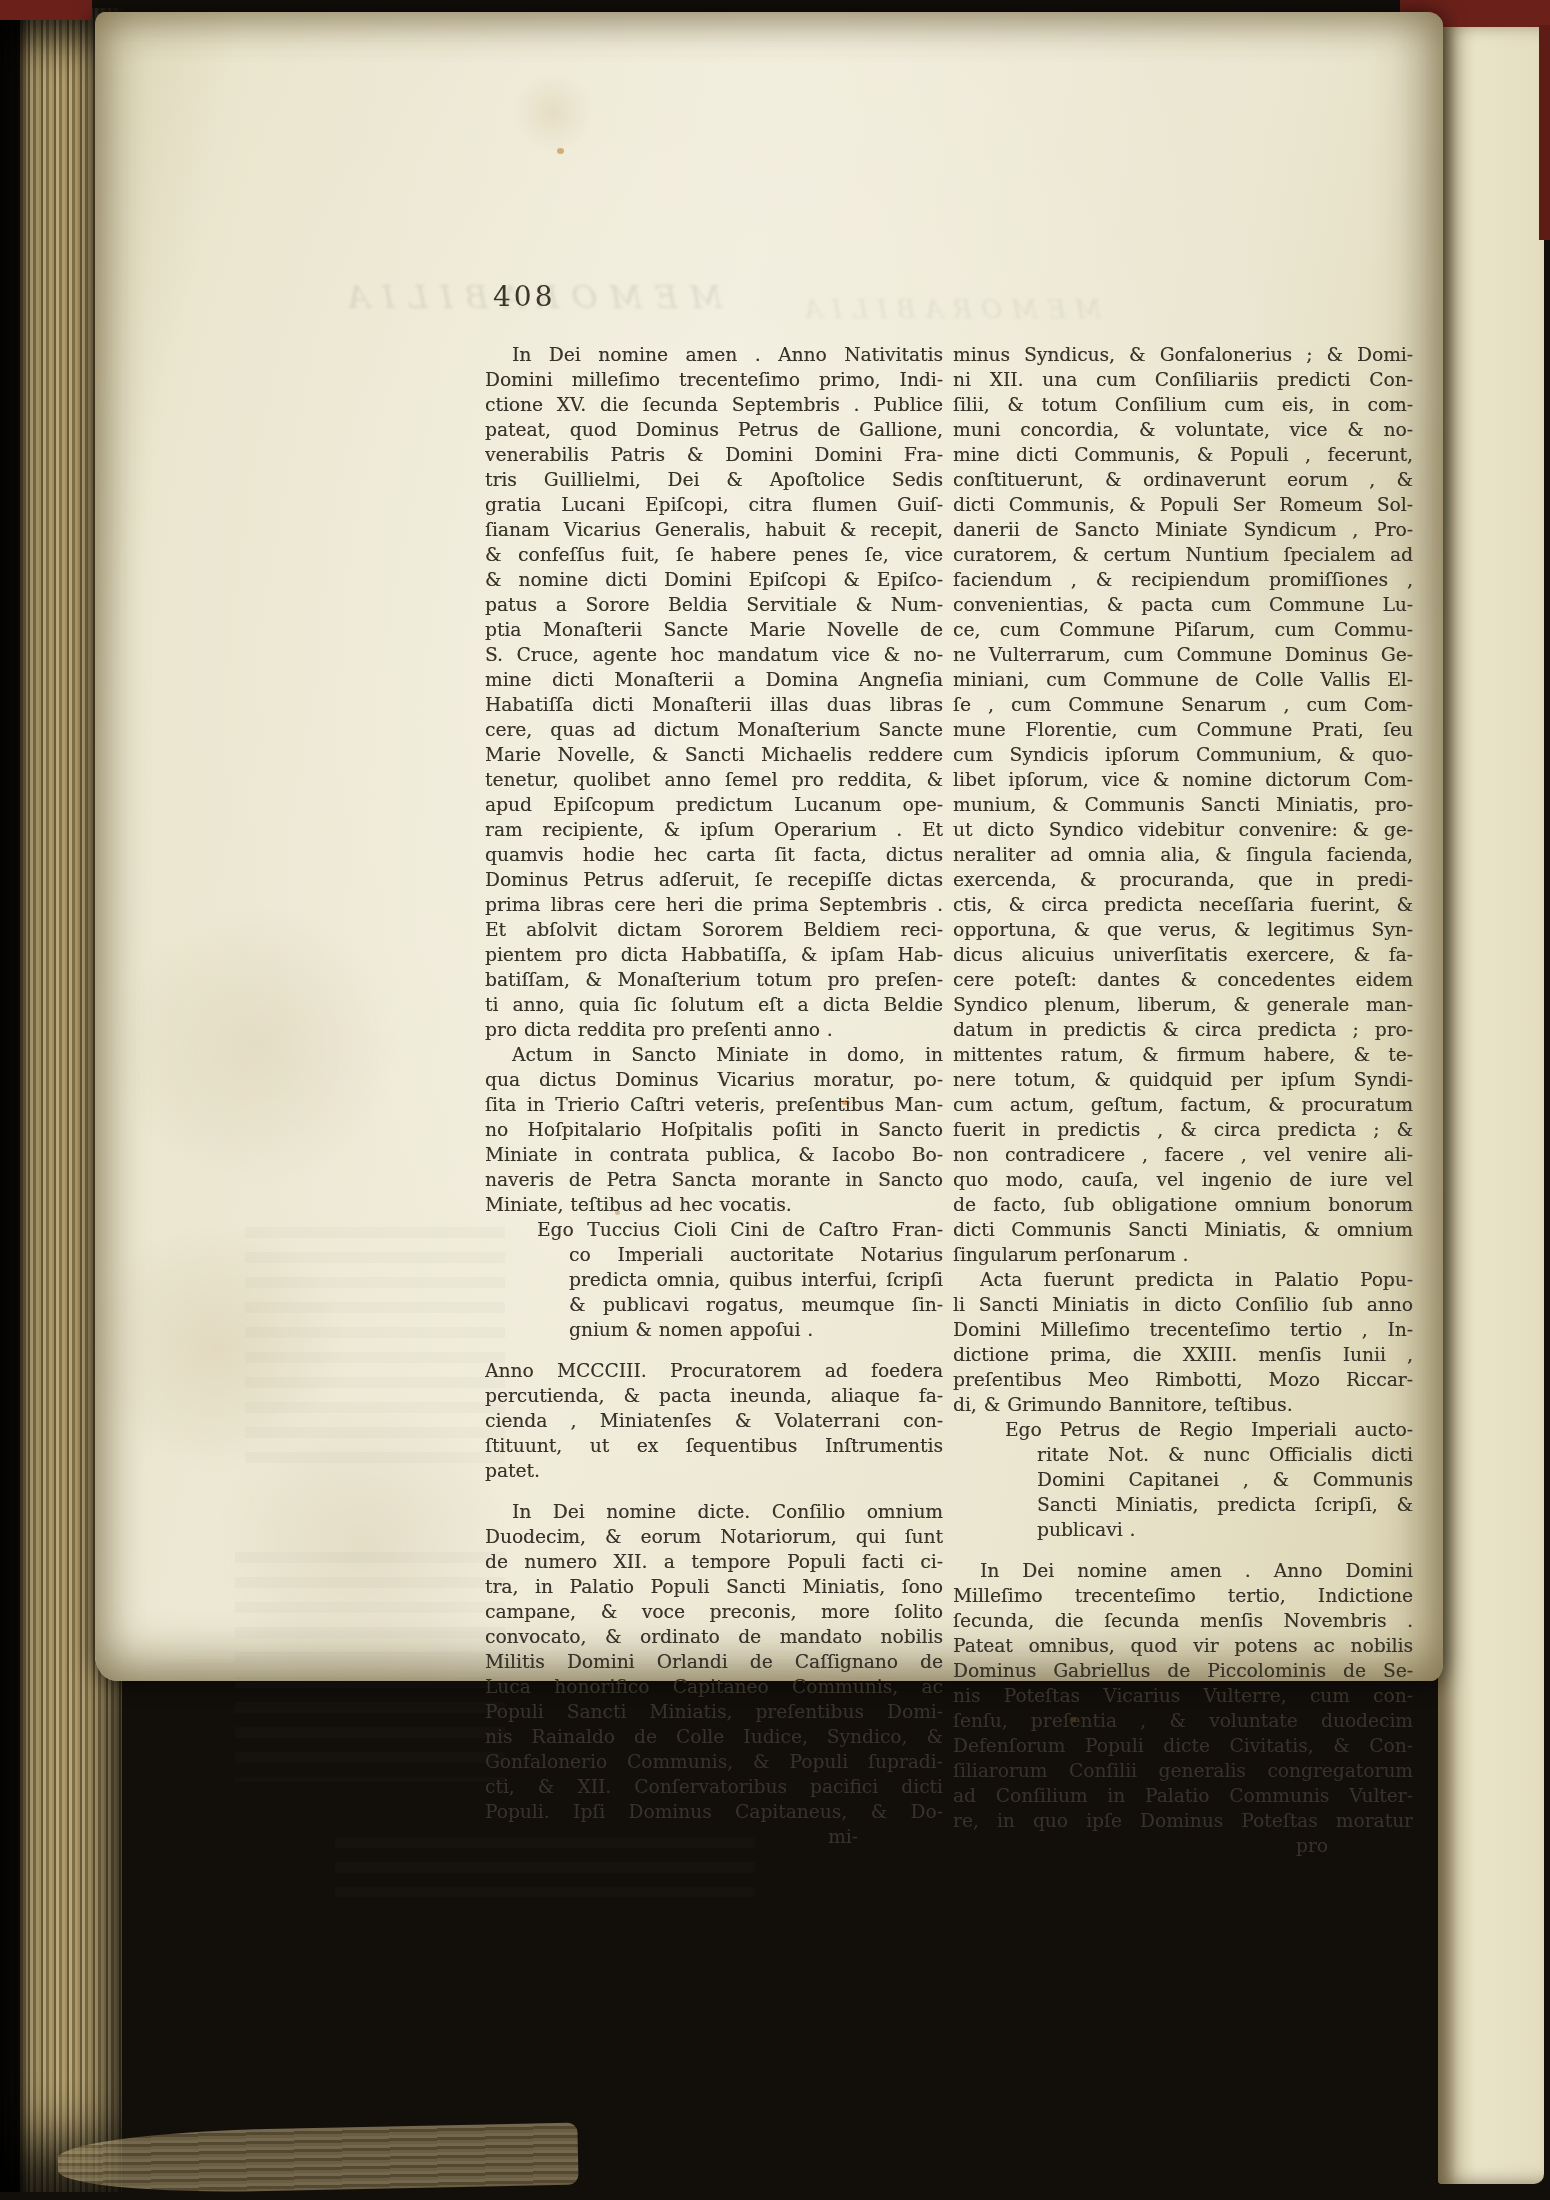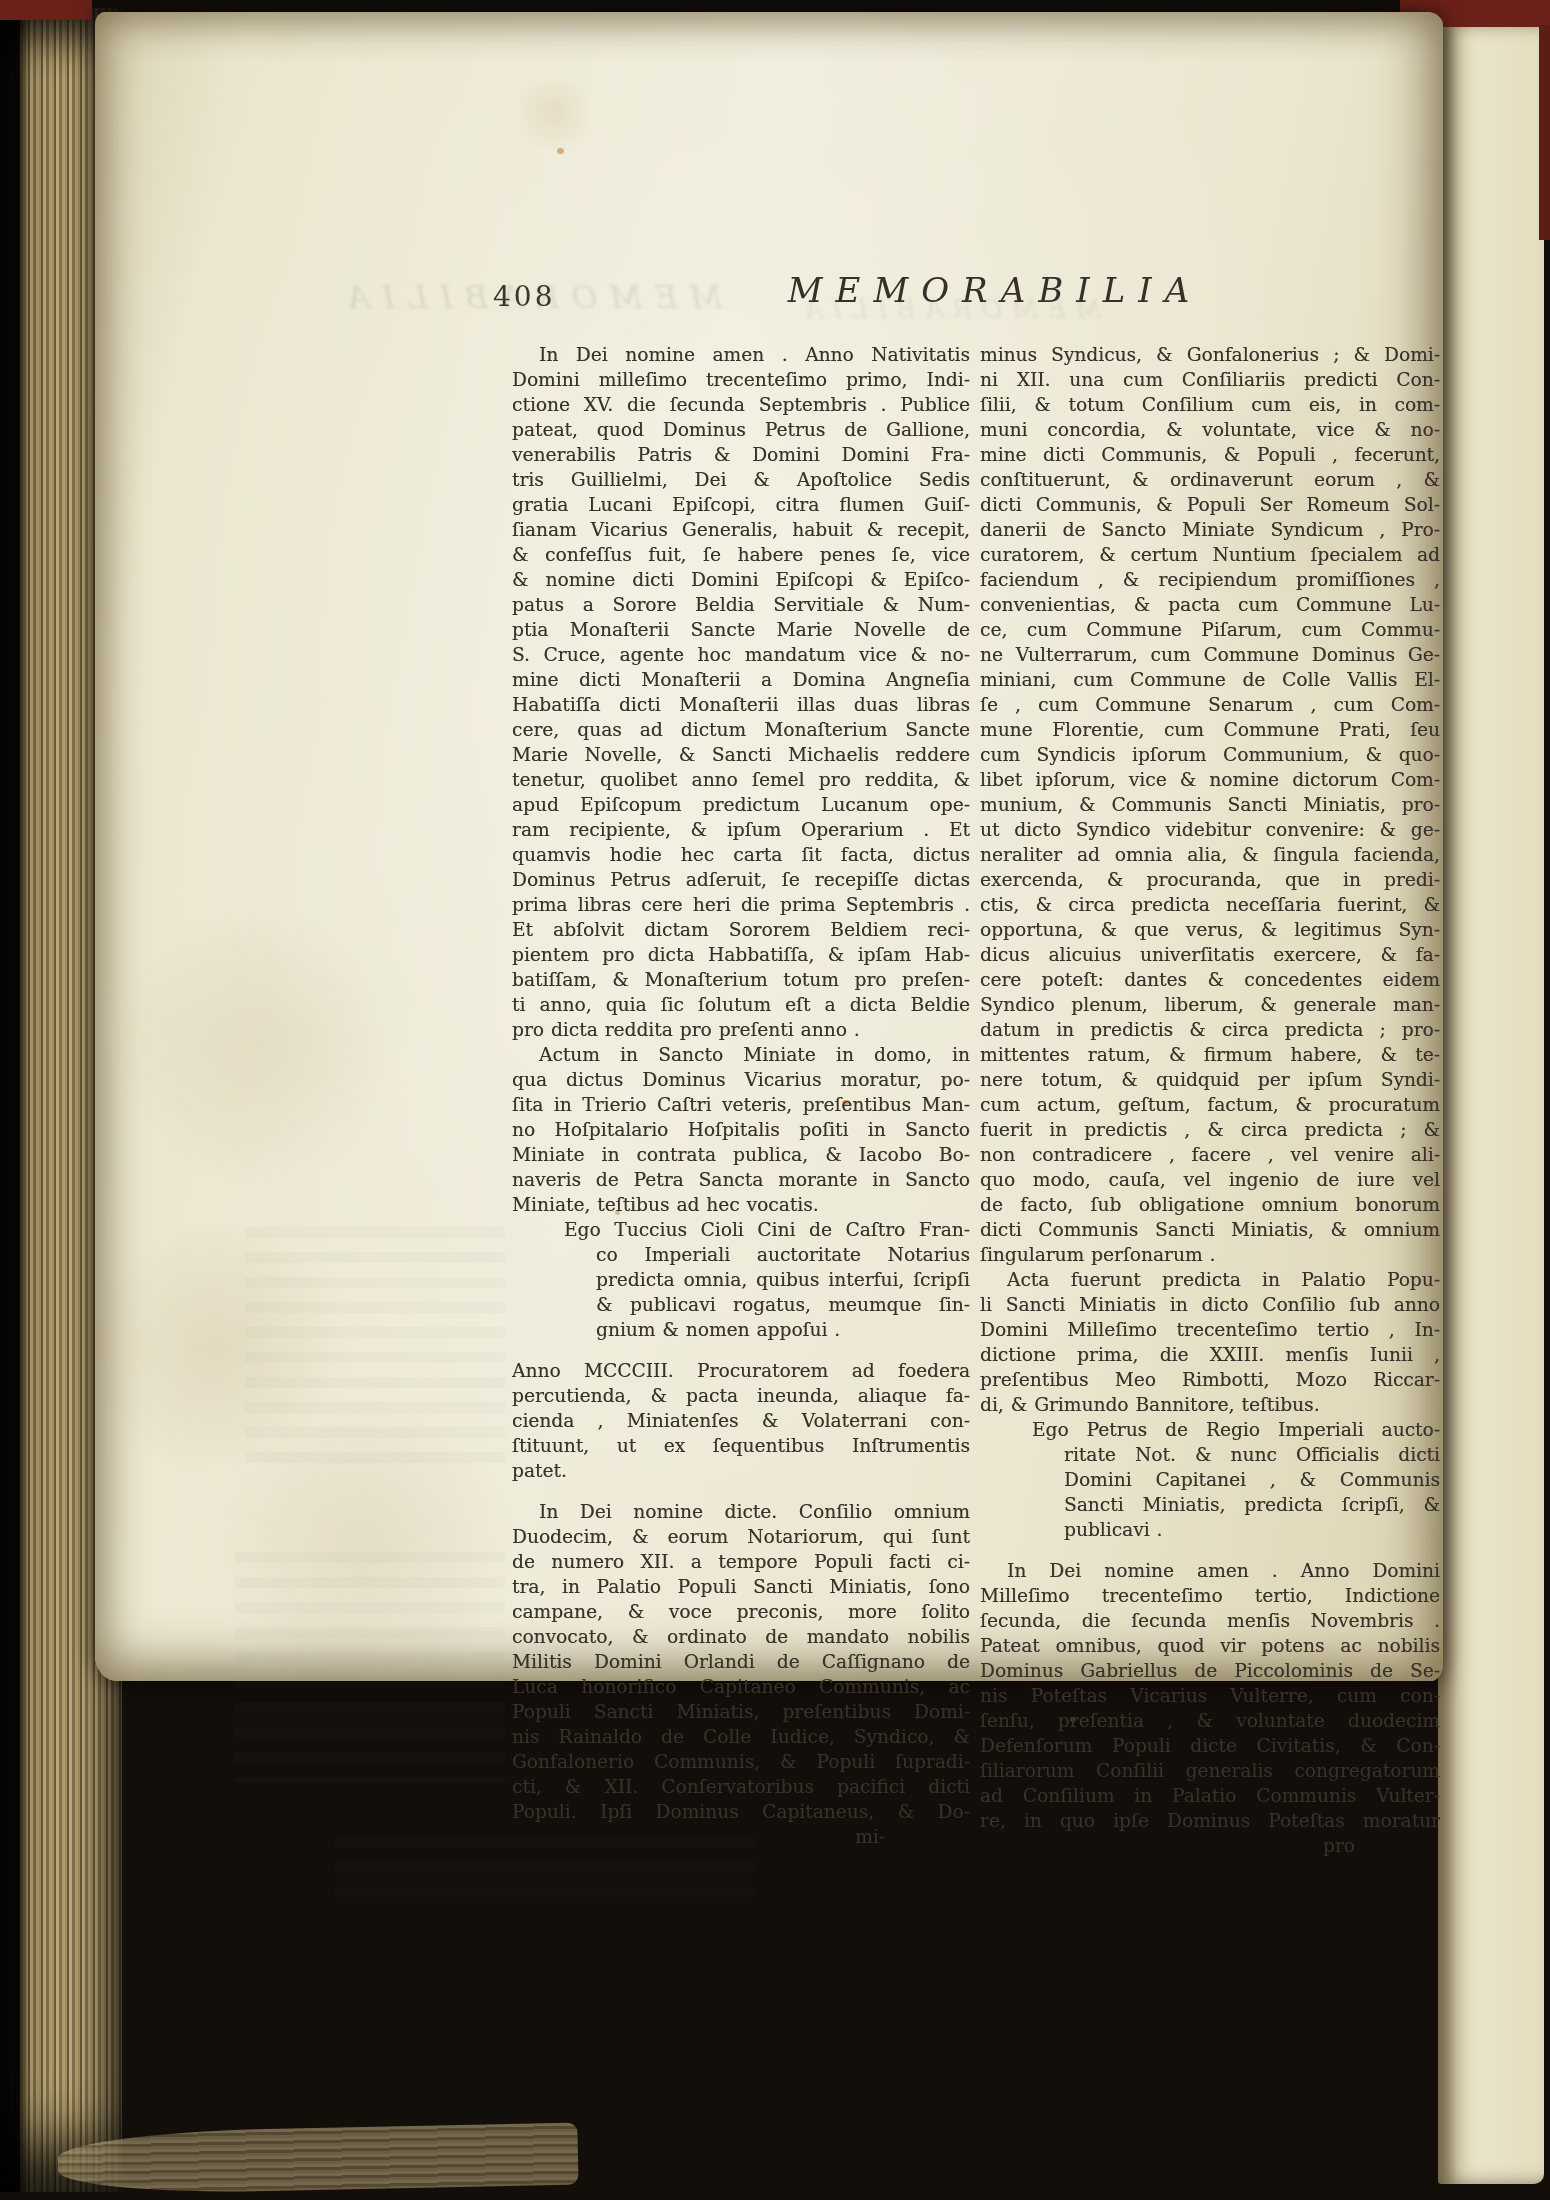--- a/index.html
+++ b/index.html
@@ -63,21 +63,21 @@
     background:repeating-linear-gradient(180deg,rgba(100,115,100,0.07) 0 11px,rgba(0,0,0,0) 11px 25px);}
 
   
   .page-number{position:absolute;left:398px;top:268px;font-size:28px;color:#3b352c;
     letter-spacing:3px;}
   .running-title{position:absolute;left:600px;top:258px;width:600px;text-align:center;
     font-size:34px;font-style:italic;letter-spacing:13px;color:#35302a;}
 
   
   .col{position:absolute;color:#37322a;
-    text-shadow:0.3px 0.4px 0.4px rgba(45,35,22,0.45);margin-left:27px;}
+    text-shadow:0.3px 0.4px 0.4px rgba(45,35,22,0.45);}
   .col-left{left:390px;top:330px;width:458px;}
   .col-right{left:858px;top:330px;width:460px;}
   .ln{font-size:18.6px;line-height:25px;height:25px;overflow:hidden;
     text-align:justify;text-align-last:justify;word-spacing:1px;}
   .ln.gap{height:16px;}
   .ln.ind{text-indent:27px;}
   .ln.att1{padding-left:52px;}
   .ln.att2{padding-left:84px;}
   .ln.noj{text-align-last:left;}
   .ln.catch{text-align-last:right;padding-right:85px;}
@@ -104,21 +104,20 @@
     <div class="ghost-band" style="left:150px;top:1215px;width:260px;height:240px;"></div>
     <div class="ghost-band" style="left:140px;top:1540px;width:270px;height:230px;"></div>
     <div class="ghost-band" style="left:240px;top:1825px;width:420px;height:60px;"></div>
 
     <div class="stain" style="left:462px;top:136px;width:7px;height:6px;background:rgba(190,120,40,0.55);"></div>
     <div class="stain" style="left:747px;top:1088px;width:8px;height:5px;background:rgba(200,110,35,0.6);"></div>
     <div class="stain" style="left:520px;top:1198px;width:5px;height:5px;background:rgba(170,115,45,0.4);"></div>
     <div class="stain" style="left:975px;top:1705px;width:6px;height:5px;background:rgba(190,120,50,0.35);"></div>
 
     <div class="page-number">408</div>
-    <div class="running-title">MEMORABILIA</div>
 
     <div class="col col-left">
         <div class="ln ind">In Dei nomine amen . Anno Nativitatis</div>
         <div class="ln">Domini milleſimo trecenteſimo primo, Indi-</div>
         <div class="ln">ctione XV. die ſecunda Septembris . Publice</div>
         <div class="ln">pateat, quod Dominus Petrus de Gallione,</div>
         <div class="ln">venerabilis Patris &amp; Domini Domini Fra-</div>
         <div class="ln">tris Guillielmi, Dei &amp; Apoſtolice Sedis</div>
         <div class="ln">gratia Lucani Epiſcopi, citra flumen Guiſ-</div>
         <div class="ln">ſianam Vicarius Generalis, habuit &amp; recepit,</div>

